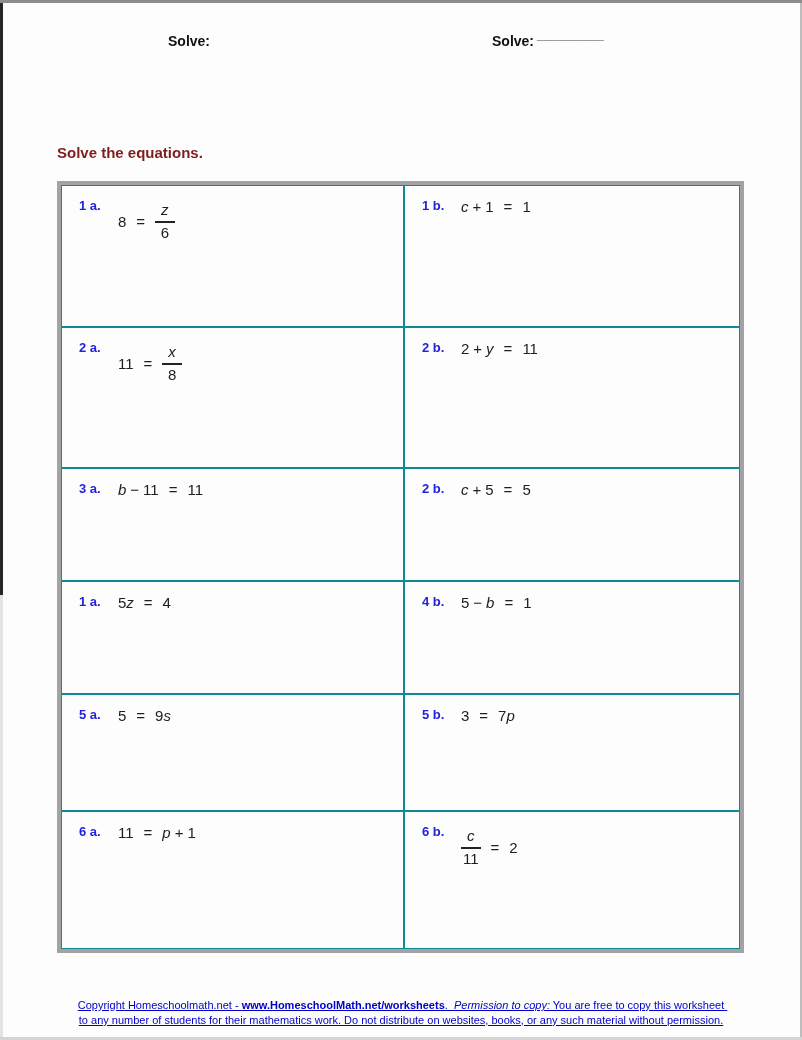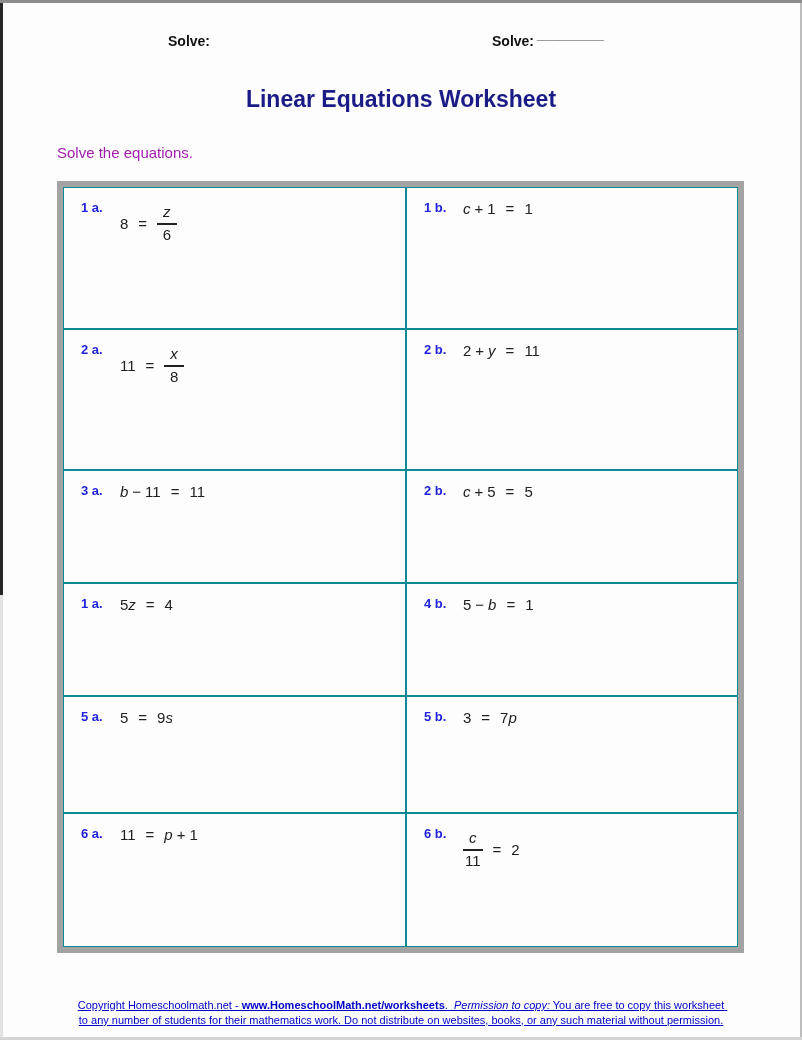--- a/index.html
+++ b/index.html
@@ -21,28 +21,28 @@
   
   .hdr-name-label{position:absolute;left:168px;top:33px;font-weight:bold;font-size:14px;color:#111;}
   .hdr-name-line{position:absolute;left:217px;top:30px;font-size:14px;color:#787878;letter-spacing:0;}
   .hdr-date-label{position:absolute;left:492px;top:33px;font-weight:bold;font-size:14px;color:#111;}
   .hdr-date-line{position:absolute;left:537px;top:30px;font-size:10px;color:#787878;}
 
   .title{
     position:absolute;left:0;top:86px;width:802px;
     text-align:center;font-size:23px;font-weight:bold;color:#1b1b87;
   }
-  .instructions{position:absolute;left:57px;top:144px;font-size:15px;color:#a21caf;}
+  .instructions{position:absolute;left:57px;top:144px;font-size:15px;color:#7f1d1d;font-weight:bold;}
 
   
   .grid{
     position:absolute;left:57px;top:181px;
     width:687px;height:772px;
     box-sizing:border-box;
-    border:6px solid #a3a3a3;
+    border:4px solid #a3a3a3;
     display:grid;
     grid-template-columns:343px 1fr;
     grid-template-rows:142px 141px 113px 113px 117px 1fr;
   }
   .cell{
     box-sizing:border-box;
     border:1px solid #0d8a93;
     padding:12px 6px 4px 17px;
     display:flex;
     align-items:flex-start;
@@ -93,21 +93,20 @@
   <div class="edge-top"></div>
   <div class="edge-left-dark"></div>
   <div class="edge-left-light"></div>
   <div class="edge-right"></div>
   <div class="edge-bottom"></div>
 
   <span class="hdr-name-label">Solve:</span>
   <span class="hdr-date-label">Solve:</span>
   <span class="hdr-date-line">____________</span>
 
-  <div class="title">Linear Equations Worksheet</div>
   <div class="instructions">Solve the equations.</div>
 
   <div class="grid">
       <div class="cell">
         <span class="plabel">1 a.</span>
         <span class="eq has-frac">
           <span class="t">8</span>
           <span class="rel">=</span>
           <span class="frac">
             <span class="fnum">z</span>

